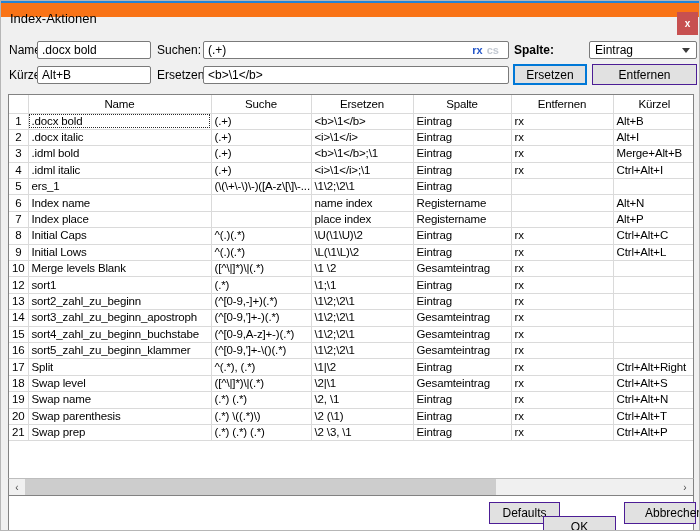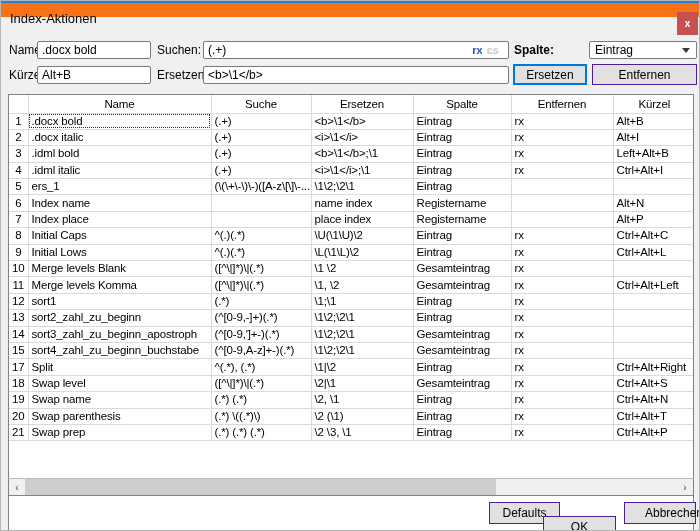--- a/index.html
+++ b/index.html
@@ -120,21 +120,21 @@
           <td>rx</td>
           <td>Alt+I</td>
         </tr>
         <tr>
           <td class="num">3</td>
           <td>.idml bold</td>
           <td>(.+)</td>
           <td>&lt;b&gt;\1&lt;/b&gt;;\1</td>
           <td>Eintrag</td>
           <td>rx</td>
-          <td>Left+Alt+B</td>
+          <td>Merge+Alt+B</td>
         </tr>
         <tr>
           <td class="num">4</td>
           <td>.idml italic</td>
           <td>(.+)</td>
           <td>&lt;i&gt;\1&lt;/i&gt;;\1</td>
           <td>Eintrag</td>
           <td>rx</td>
           <td>Ctrl+Alt+I</td>
         </tr>
@@ -186,29 +186,20 @@
         <tr>
           <td class="num">10</td>
           <td>Merge levels Blank</td>
           <td>([^\|]*)\|(.*)</td>
           <td>\1 \2</td>
           <td>Gesamteintrag</td>
           <td>rx</td>
           <td></td>
         </tr>
         <tr>
-          <td class="num">11</td>
-          <td>Merge levels Komma</td>
-          <td>([^\|]*)\|(.*)</td>
-          <td>\1, \2</td>
-          <td>Gesamteintrag</td>
-          <td>rx</td>
-          <td>Ctrl+Alt+Left</td>
-        </tr>
-        <tr>
           <td class="num">12</td>
           <td>sort1</td>
           <td>(.*)</td>
           <td>\1;\1</td>
           <td>Eintrag</td>
           <td>rx</td>
           <td></td>
         </tr>
         <tr>
           <td class="num">13</td>
@@ -231,20 +222,29 @@
         <tr>
           <td class="num">15</td>
           <td>sort4_zahl_zu_beginn_buchstabe</td>
           <td>(^[0-9,A-z]+-)(.*)</td>
           <td>\1\2;\2\1</td>
           <td>Gesamteintrag</td>
           <td>rx</td>
           <td></td>
         </tr>
         <tr>
+          <td class="num">16</td>
+          <td>sort5_zahl_zu_beginn_klammer</td>
+          <td>(^[0-9,']+-\()(.*)</td>
+          <td>\1\2;\2\1</td>
+          <td>Gesamteintrag</td>
+          <td>rx</td>
+          <td></td>
+        </tr>
+        <tr>
           <td class="num">17</td>
           <td>Split</td>
           <td>^(.*), (.*)</td>
           <td>\1|\2</td>
           <td>Eintrag</td>
           <td>rx</td>
           <td>Ctrl+Alt+Right</td>
         </tr>
         <tr>
           <td class="num">18</td>

